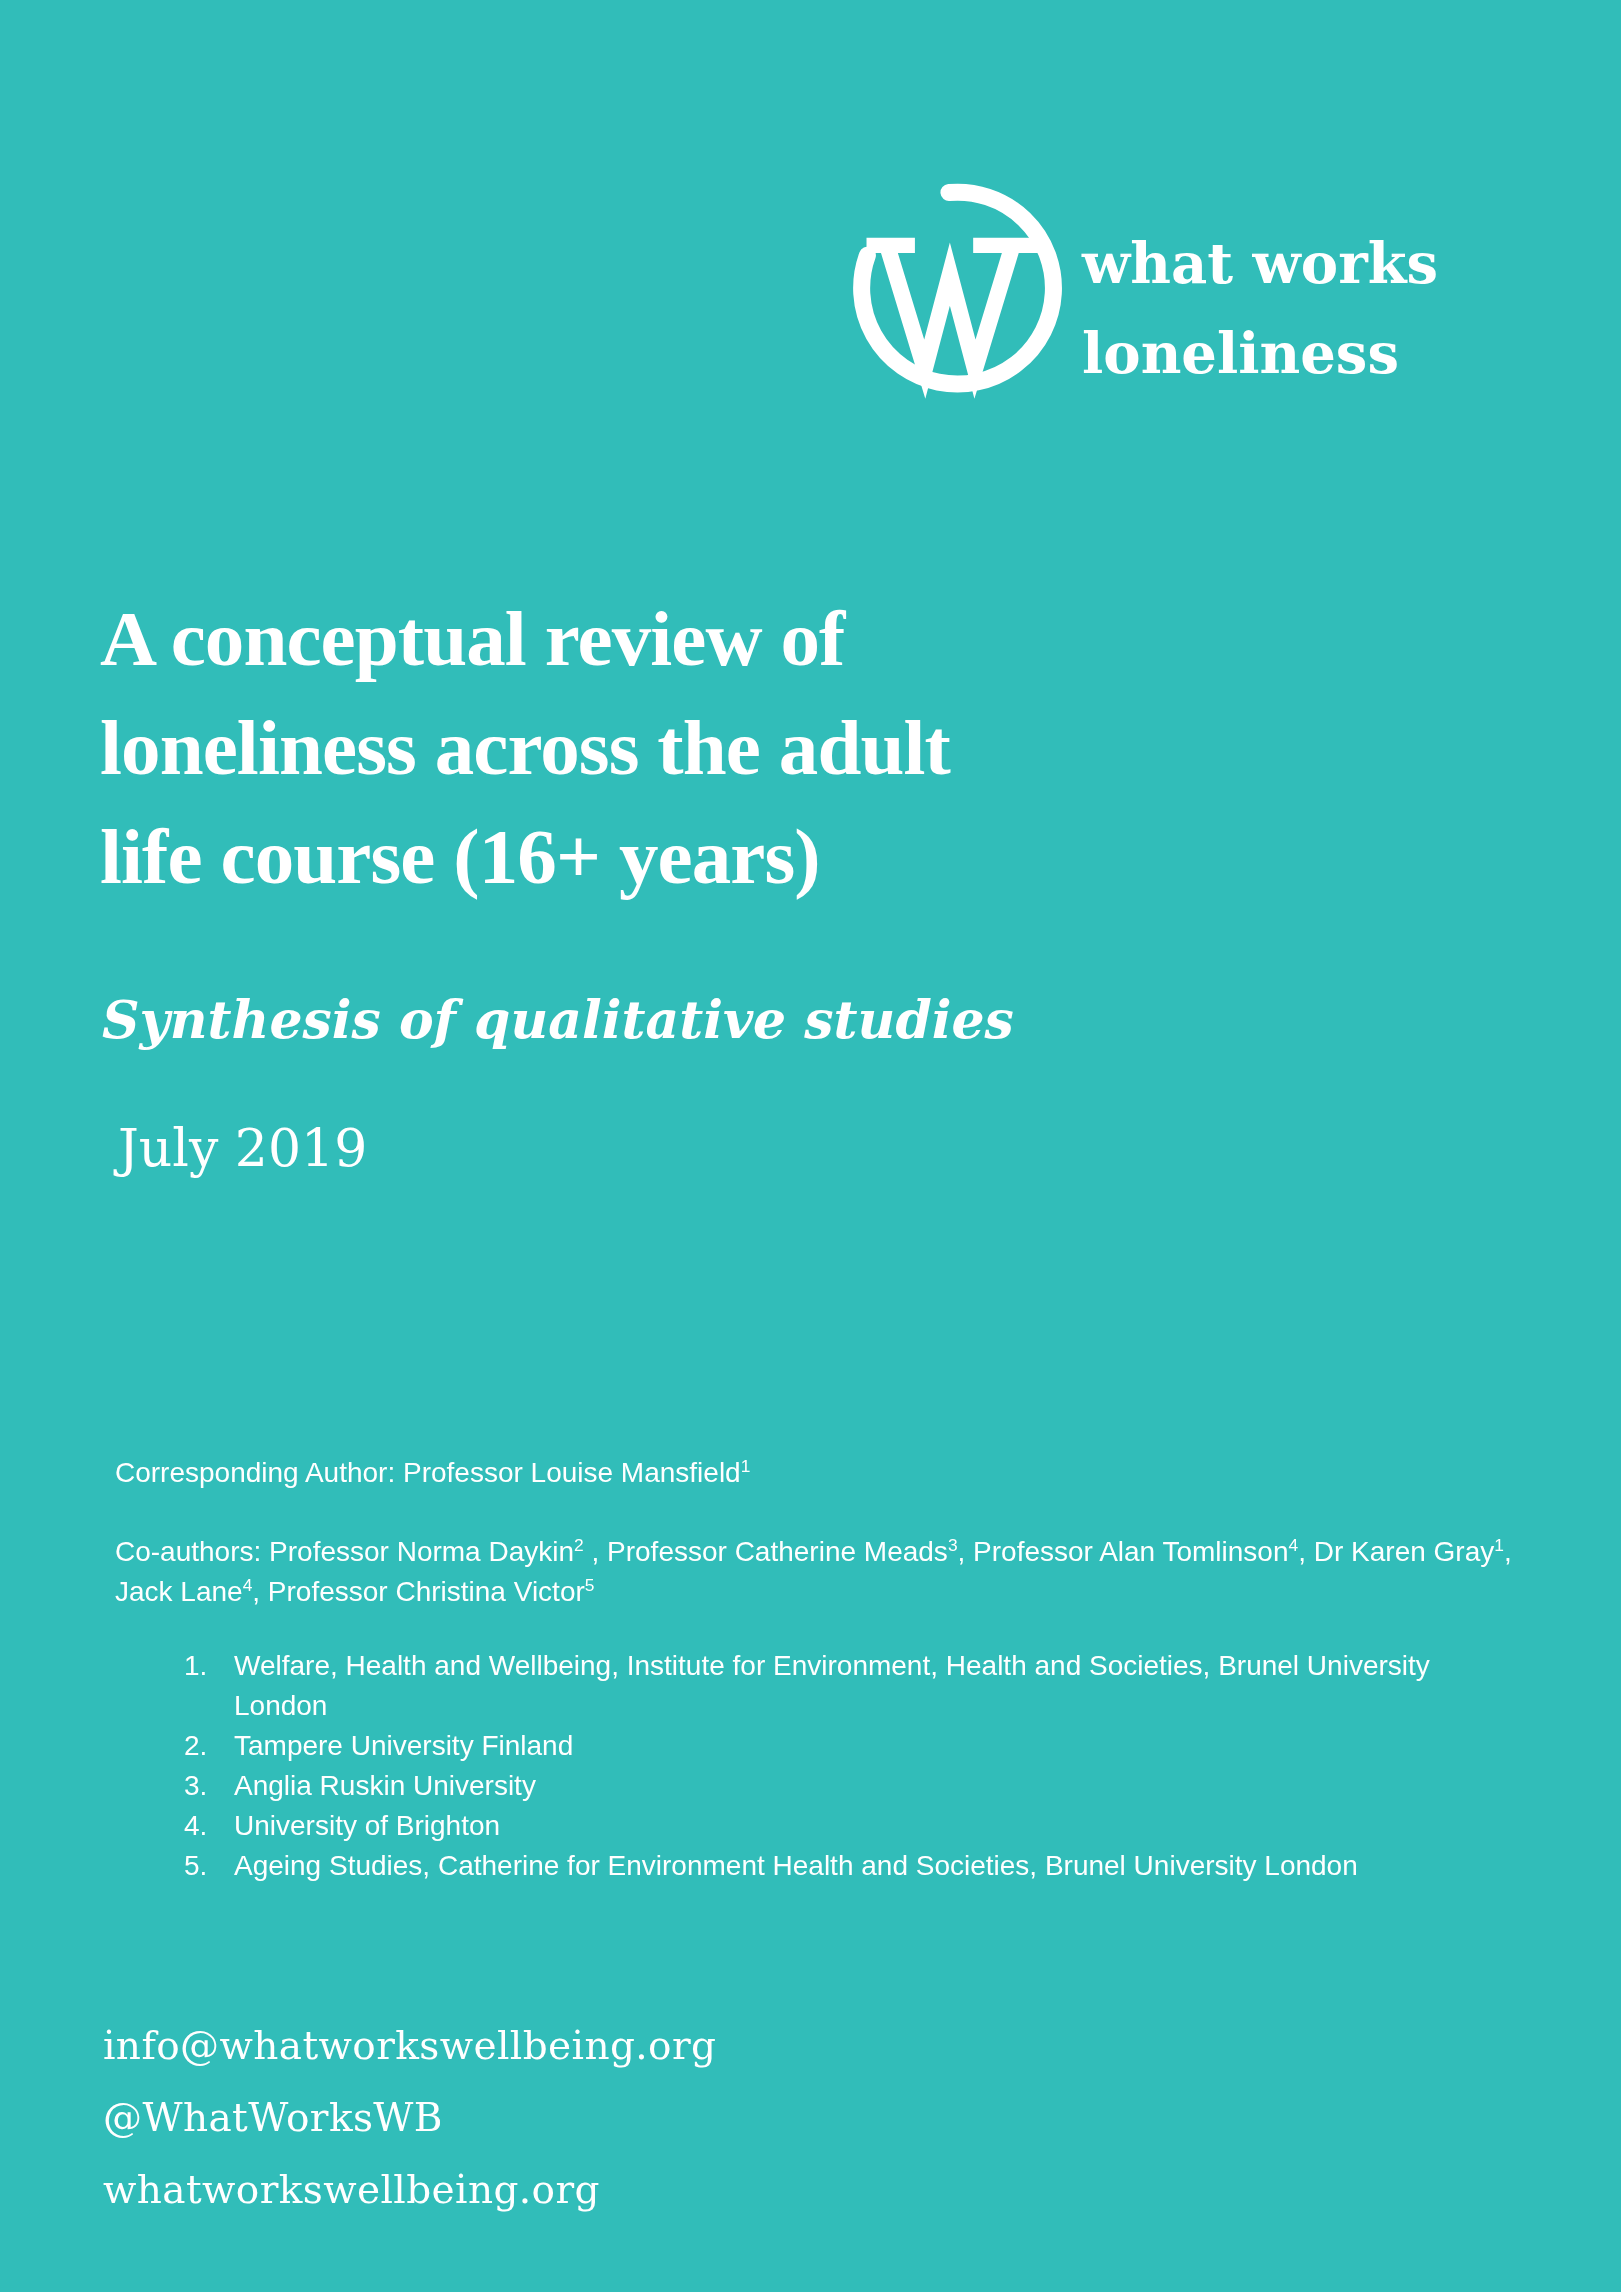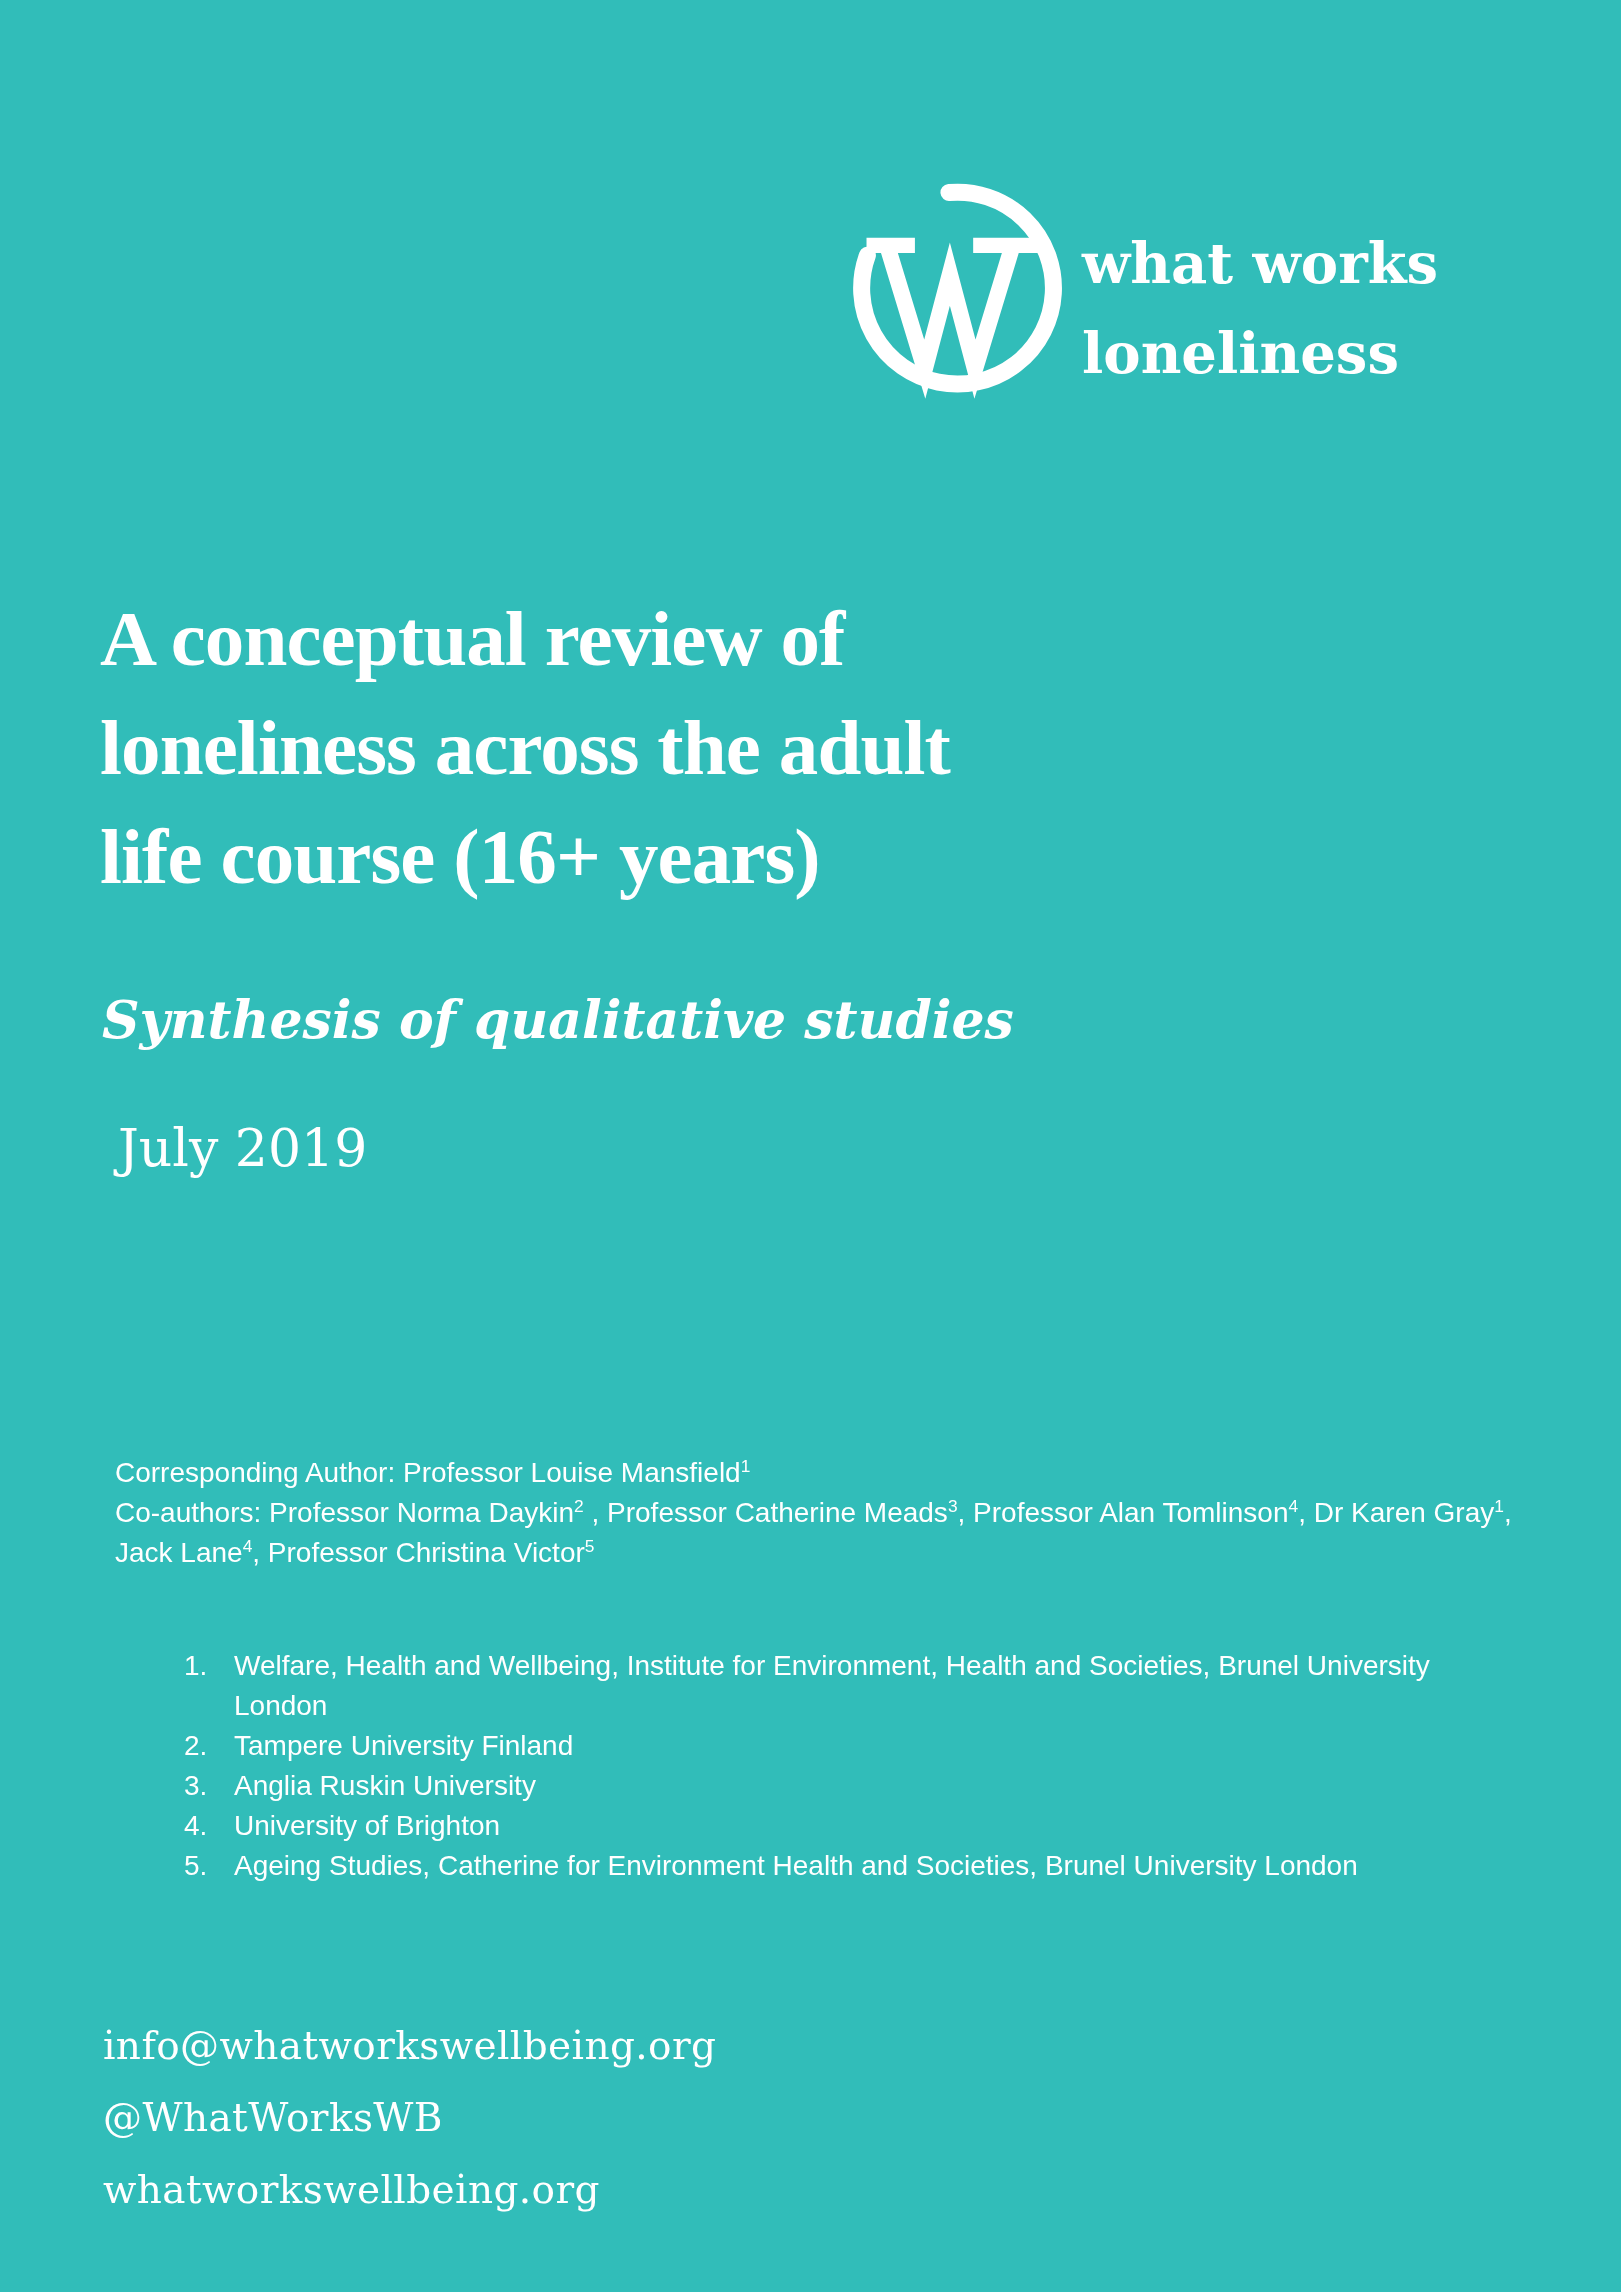--- a/index.html
+++ b/index.html
@@ -67,21 +67,21 @@
   
   .authors {
     position: absolute;
     left: 115px;
     top: 1453px;
     width: 1433px;
     font-family: "Liberation Sans", sans-serif;
     font-size: 28px;
     line-height: 40px;
   }
-  .coauthors { }
+  .coauthors { margin-top: 39px; }
   .authors sup {
     font-size: 0.62em;
     line-height: 0;
     vertical-align: super;
   }
 
   
   .affiliations {
     position: absolute;
     left: 184px;

